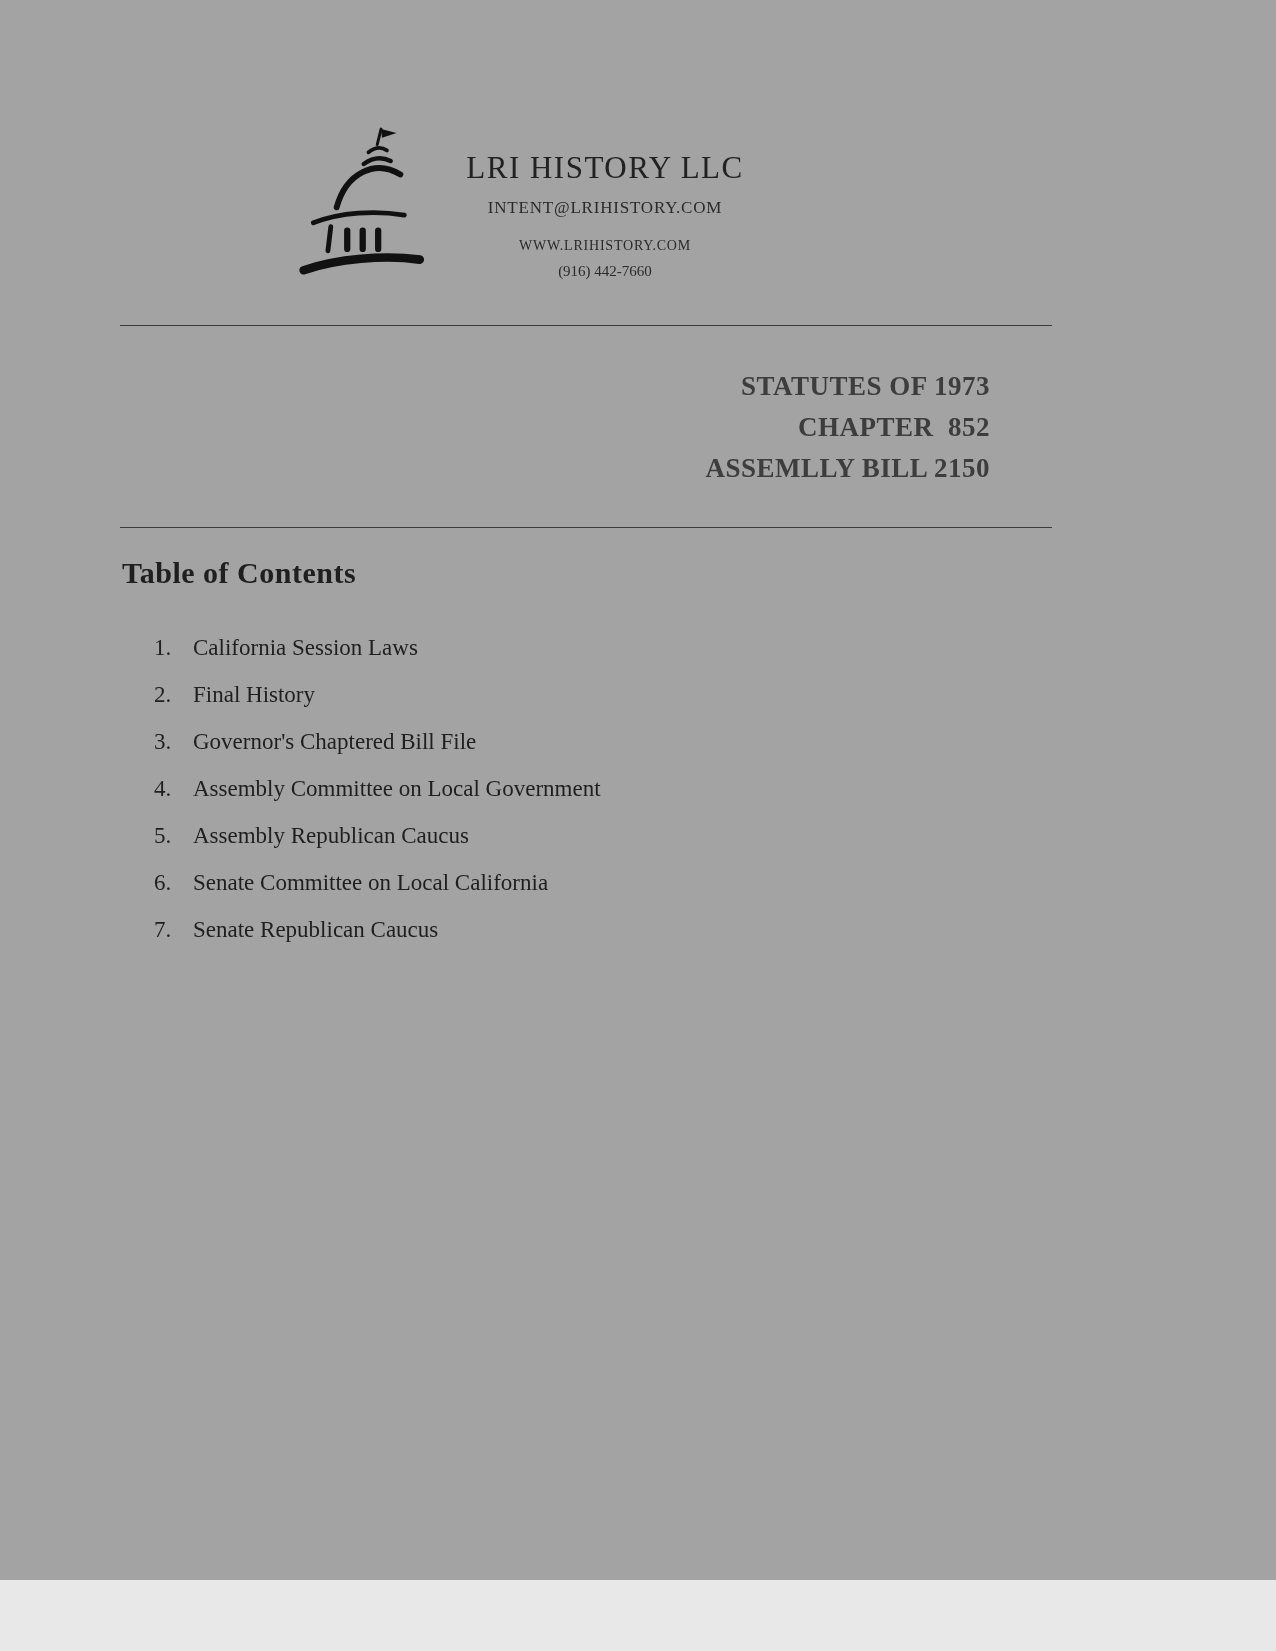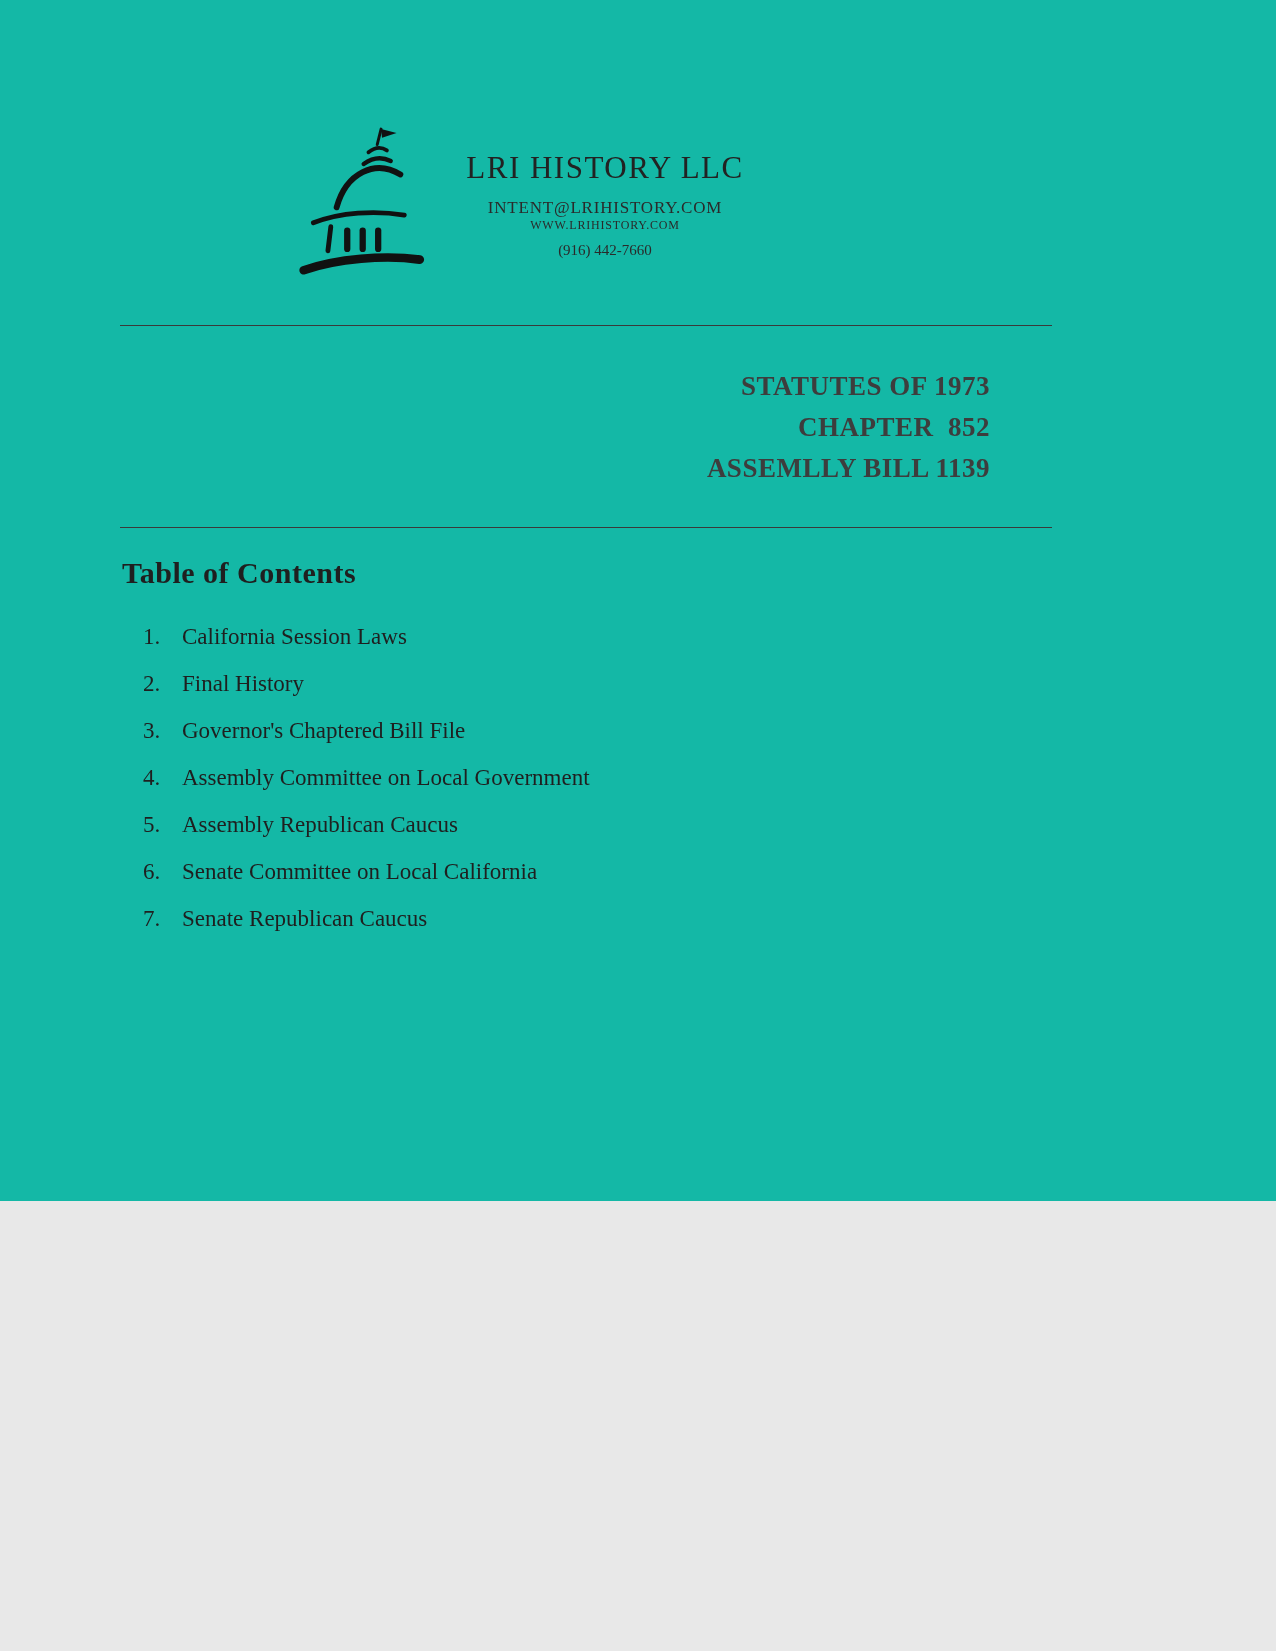--- a/index.html
+++ b/index.html
@@ -3,23 +3,23 @@
 <meta charset="utf-8">
 <style>
   html, body {
     margin: 0;
     padding: 0;
     background: #e8e8e8;
   }
   .page {
     position: relative;
     width: 1276px;
-    height: 1201px;
+    height: 1580px;
     margin: 0 auto;
-    background: #14b8a6;
+    background: #a3a3a3;
     font-family: "Liberation Serif", serif;
     color: #1a1a1a;
     overflow: hidden;
   }
   .logo {
     position: absolute;
     left: 296px;
     top: 122px;
     width: 145px;
     height: 165px;
@@ -38,23 +38,23 @@
     white-space: nowrap;
   }
   .contact-email {
     font-size: 17px;
     letter-spacing: 0.8px;
     margin-top: 12px;
     color: #2a2a2a;
     text-align: center;
   }
   .contact-web {
-    font-size: 12px;
+    font-size: 14px;
     letter-spacing: 0.8px;
-    margin-top: 0;
+    margin-top: 20px;
     color: #2a2a2a;
   }
   .contact-phone {
     font-size: 15px;
     margin-top: 9px;
     color: #2a2a2a;
   }
   .hrule {
     position: absolute;
     left: 120px;
@@ -85,21 +85,21 @@
     top: 556px;
     font-size: 30px;
     font-weight: bold;
     letter-spacing: 0.5px;
     color: #1f1f1f;
   }
   .toc-list {
     position: absolute;
     left: 143px;
     top: 624px;
-    margin: 0;
+    margin: 11px;
     padding: 0;
     list-style: none;
     counter-reset: tocitem;
     font-size: 23px;
     color: #1f1f1f;
   }
   .toc-list li {
     counter-increment: tocitem;
     margin-bottom: 21px;
     line-height: 26px;
@@ -146,21 +146,21 @@
     <div class="contact-email">INTENT@LRIHISTORY.COM</div>
     <div class="contact-web">WWW.LRIHISTORY.COM</div>
     <div class="contact-phone">(916) 442-7660</div>
   </div>
 
   <hr class="hrule rule-top">
 
   <div class="title-block">
     <div class="title-line">STATUTES OF 1973</div>
     <div class="title-line">CHAPTER  852</div>
-    <div class="title-line">ASSEMLLY BILL 1139</div>
+    <div class="title-line">ASSEMLLY BILL 2150</div>
   </div>
 
   <hr class="hrule rule-bottom">
 
   <div class="toc-heading">Table of Contents</div>
 
   <ol class="toc-list">
     <li>California Session Laws</li>
     <li>Final History</li>
     <li>Governor's Chaptered Bill File</li>

